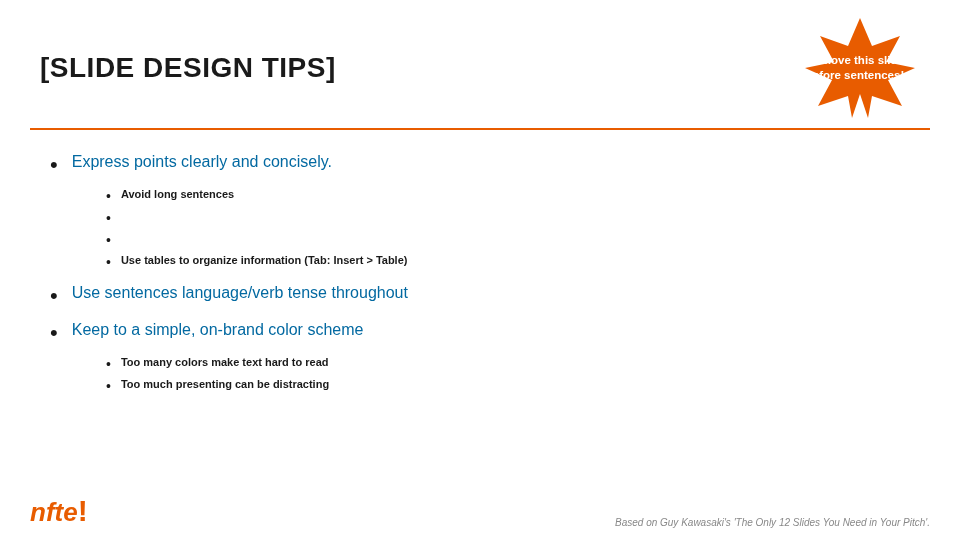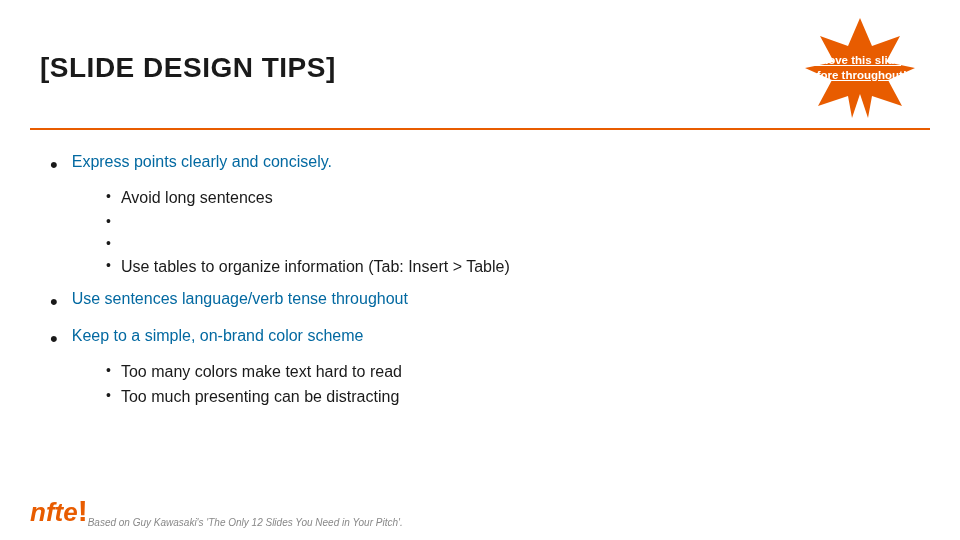--- a/index.html
+++ b/index.html
@@ -44,27 +44,27 @@
       width: 130px;
       height: 100px;
       display: flex;
       align-items: center;
       justify-content: center;
     }
 
     .starburst-text {
       position: relative;
       z-index: 2;
+      text-align: center;
       color: #ffffff;
       font-size: 11.5px;
       font-weight: bold;
       line-height: 1.3;
       padding: 0 10px;
       pointer-events: none;
-      text-decoration: underline;
     }
 
     
     .divider {
       height: 2px;
       background: #e85c00;
       margin: 0 30px 0 30px;
     }
 
     
@@ -109,34 +109,35 @@
 
     .sub-bullet-dot {
       font-size: 14px;
       color: #1a1a1a;
       margin-right: 10px;
       line-height: 1.5;
       flex-shrink: 0;
     }
 
     .sub-bullet-text {
-      font-size: 16px;
+      font-size: 11px;
       color: #1a1a1a;
       line-height: 1.5;
+      font-weight: bold;
     }
 
     
     .footer {
       position: absolute;
       bottom: 12px;
       left: 0;
       right: 0;
       display: flex;
       align-items: flex-end;
-      justify-content: flex-start;
+      justify-content: space-between;
       padding: 0 30px 0 30px;
       margin-top: 33px;
     }
 
     .nfte-logo {
       font-size: 26px;
       font-weight: bold;
       color: #1a1a1a;
     }
 
@@ -173,21 +174,21 @@
 
   <div class="header">
     <div class="slide-title">[SLIDE DESIGN TIPS]</div>
 
     <div class="starburst-container">
       <svg class="starburst-svg" viewBox="0 0 120 100" xmlns="http://www.w3.org/2000/svg">
         <polygon points="60,0 72,28 100,18 86,44 115,50 88,62 102,88 72,78 68,100 60,76 52,100 48,78 18,88 32,62 5,50 34,44 20,18 48,28" fill="#e85c00"></polygon>
       </svg>
       <div class="starburst-text">
         <span>Remove this slide</span><br>
-        <span>before throughout!</span>
+        <span>before sentences!</span>
       </div>
     </div>
   </div>
 
   <div class="divider"></div>
 
   <div class="content">
 
     <div class="main-bullet">
       <span class="main-bullet-dot">•</span>

